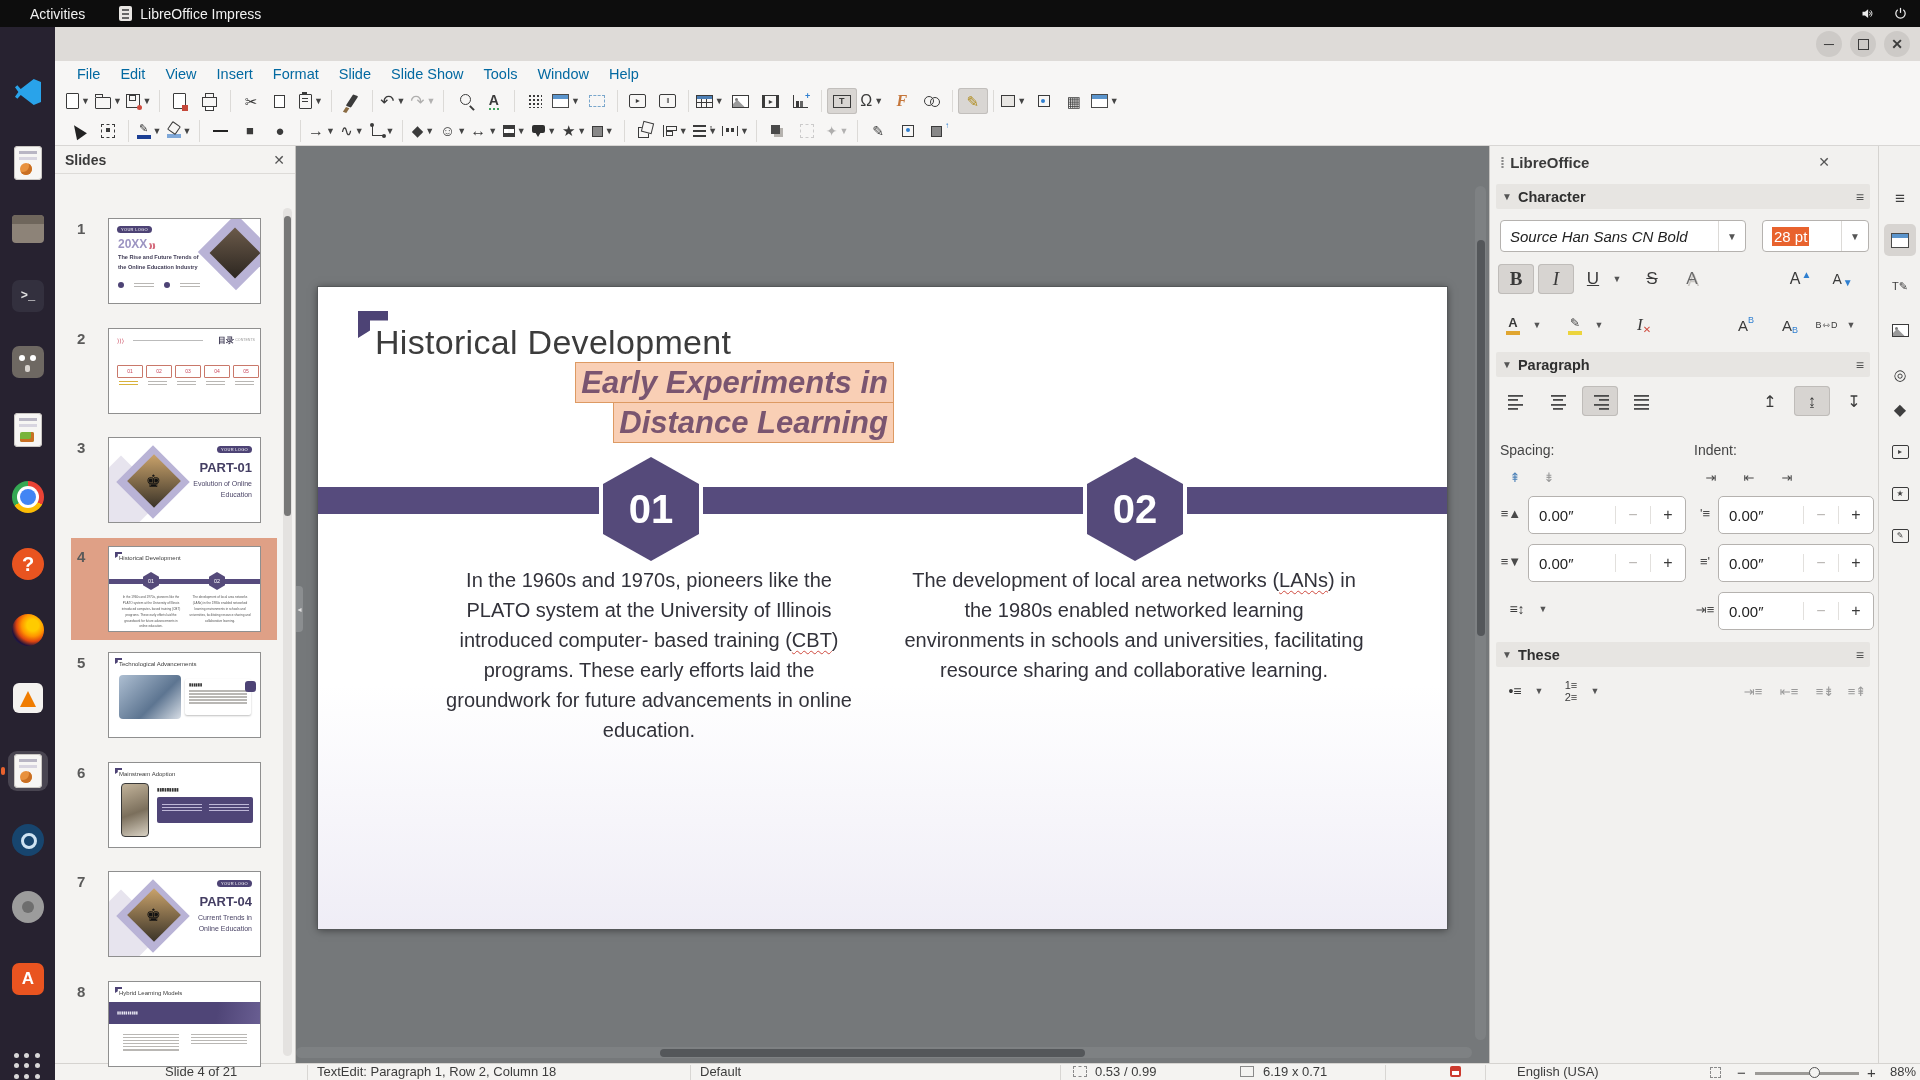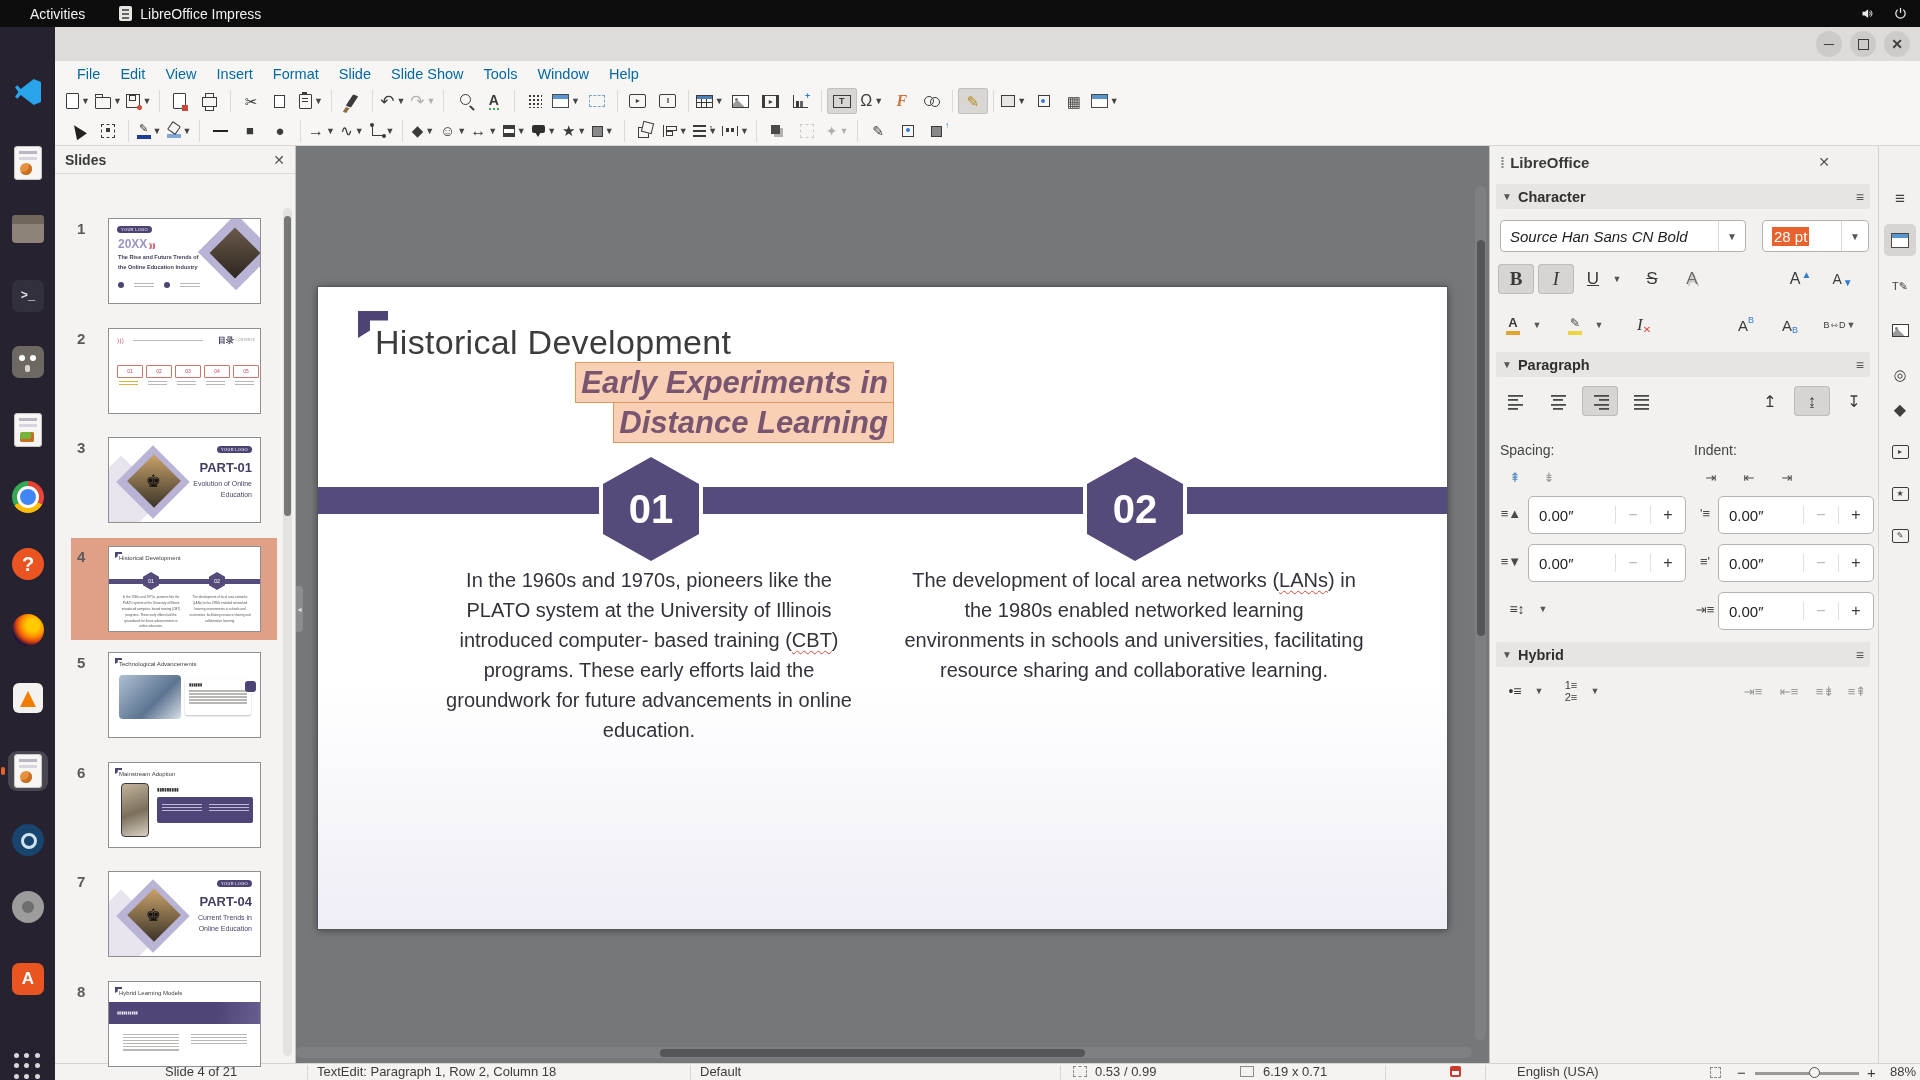--- a/index.html
+++ b/index.html
@@ -812,21 +812,21 @@
       <span style="color:#d04b3e;font-size:10px;position:relative;top:4px;">✕</span>
     </div>
   <div class="pbtn" style="left:238px;top:164px;">
       <span style="font-size:15px;">A</span>
       <span style="color:#2f7fd0;font-size:9px;position:relative;top:-5px;">B</span>
     </div>
   <div class="pbtn" style="left:282px;top:164px;">
       <span style="font-size:15px;">A</span>
       <span style="color:#2f7fd0;font-size:9px;position:relative;top:5px;">B</span>
     </div>
-  <div class="pbtn" style="left:330px;top:164px;width:30px;">
+  <div class="pbtn" style="left:322px;top:164px;width:30px;">
       <span style="font-size:9px;letter-spacing:1px;">B⇿D</span>
     </div>
   <div class="pbtn" style="left:352px;top:164px;width:18px;">
       <span style="font-size:9px;color:#555;">▼</span>
     </div>
 
   <div class="sec-head" style="top:206px;">
     <span class="chev">▼</span>
       <span>Paragraph</span>
       <span class="more">≡</span>
@@ -905,21 +905,21 @@
     <span class="ficon">⇥≡</span>
     <div class="fbox" style="left:24px;width:156px;">
       <span class="fv">0.00″</span>
         <span class="mm">−</span>
         <span class="pp">+</span>
     </div>
   </div>
 
   <div class="sec-head" style="top:496px;">
     <span class="chev">▼</span>
-      <span>Hybrid</span>
+      <span>These</span>
       <span class="more">≡</span>
   </div>
   <div class="pbtn" style="left:10px;top:530px;width:30px;">
       <span style="font-size:14px;">•≡</span>
     </div>
   <div class="pbtn" style="left:40px;top:530px;width:18px;">
       <span style="font-size:9px;color:#555;">▼</span>
     </div>
   <div class="pbtn" style="left:66px;top:530px;width:30px;">
       <span style="font-size:11px;">1≡<br>2≡</span>

